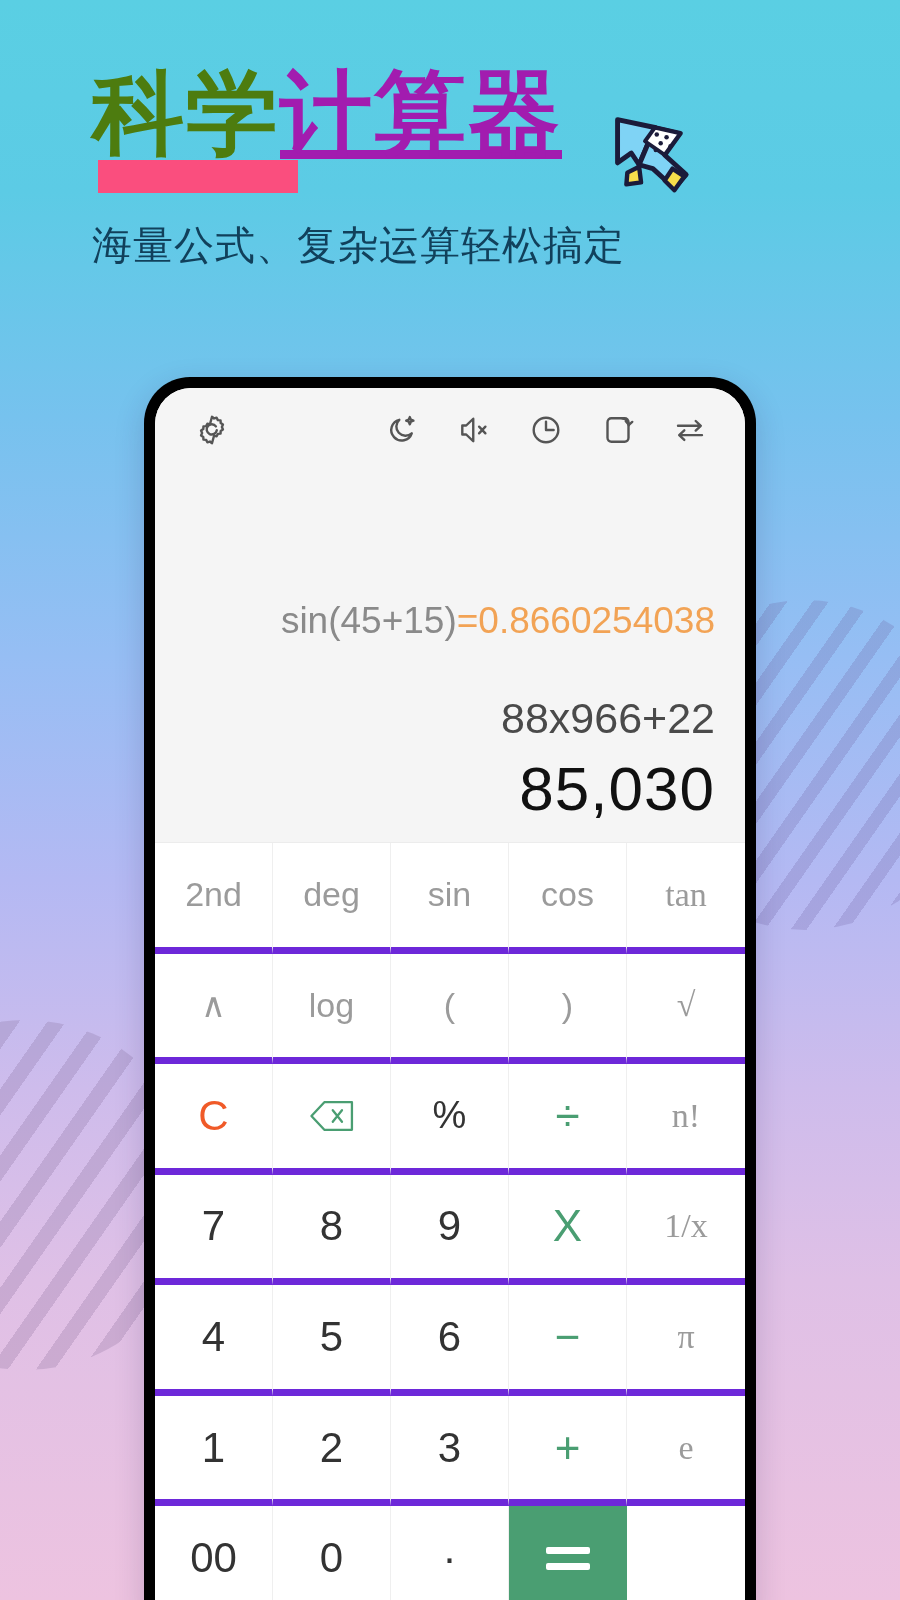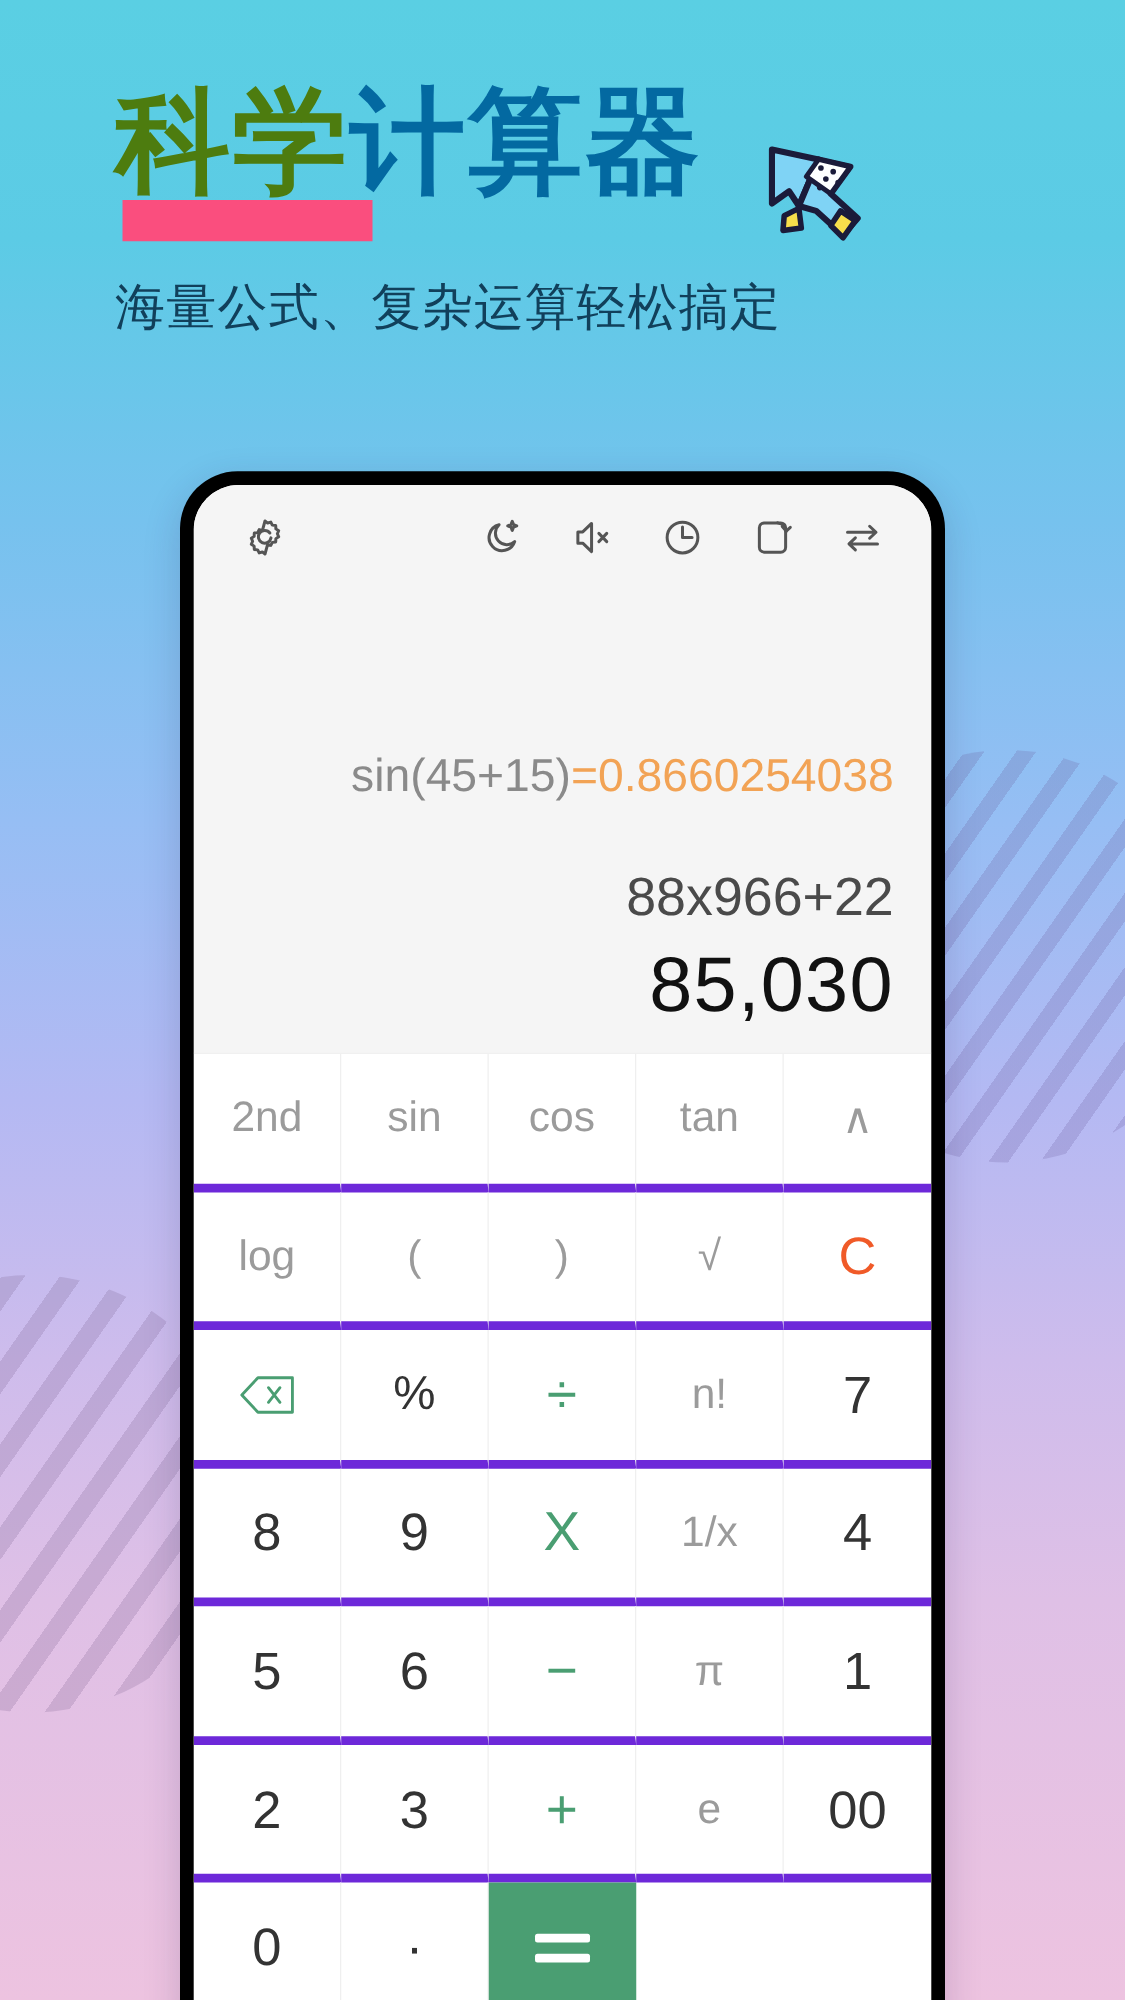--- a/index.html
+++ b/index.html
@@ -58,21 +58,21 @@
     position:relative;
     font-family:"DejaVu Sans", sans-serif;
     font-size:92px;
     font-weight:bold;
     letter-spacing:2px;
     line-height:1;
     white-space:nowrap;
     z-index:2;
   }
   .t-dark { color:#4d7c0f; }
-  .t-navy { color:#0369a1; }
+  .t-navy { color:#a21caf;text-decoration:underline; }
   .title-underline {
     position:absolute;
     left:98px; top:160px;
     width:200px; height:33px;
     background:#FA4E7E;
     z-index:1;
   }
   .cursor-mark {
     position:absolute; left:596px; top:104px;
     width:98px; height:98px;
@@ -163,21 +163,21 @@
   .key {
     border-right:1px solid #EFEFEF;
     border-bottom:7px solid #6d28d9;
     display:flex; align-items:center; justify-content:center;
     font-size:38px;
     color:#3C3C3C;
     cursor:pointer;
     user-select:none;
     position:relative;
   }
-  .key:nth-child(5n) { border-right:none; }
+  .key:nth-child(5n) { border-right:none;font-family:Liberation Serif, serif; }
   .key.fn       { color:#9B9B9B; font-size:34px; }
   .key.num      { color:#333; font-size:42px; }
   .key.op       { color:#4A9E72; font-size:44px; }
   .key.clear    { color:#F05A28; font-size:42px; }
   .key.pct      { color:#333; font-size:38px; }
   .key.equals   { background:#4A9E72; color:#fff; font-size:44px; border-right:none; }
   .key.equals .eqglyph {
     display:inline-block;
     width:44px;
   }
@@ -263,20 +263,21 @@
     <div class="display">
       <div class="history-line">
         <span>sin(45+15)</span><span class="res">=</span><span class="res">0.8660254038</span>
       </div>
       <div class="expr-line">88x966+22</div>
       <div class="result-line">85,030</div>
     </div>
 
     <div class="keypad" id="keypad">
         <div class="key fn">2nd</div>
+        <div class="key fn">deg</div>
         <div class="key fn">sin</div>
         <div class="key fn">cos</div>
         <div class="key fn">tan</div>
         <div class="key fn">∧</div>
         <div class="key fn">log</div>
         <div class="key fn">(</div>
         <div class="key fn">)</div>
         <div class="key fn">√</div>
         <div class="key clear">C</div>
         <div class="key backspace">

